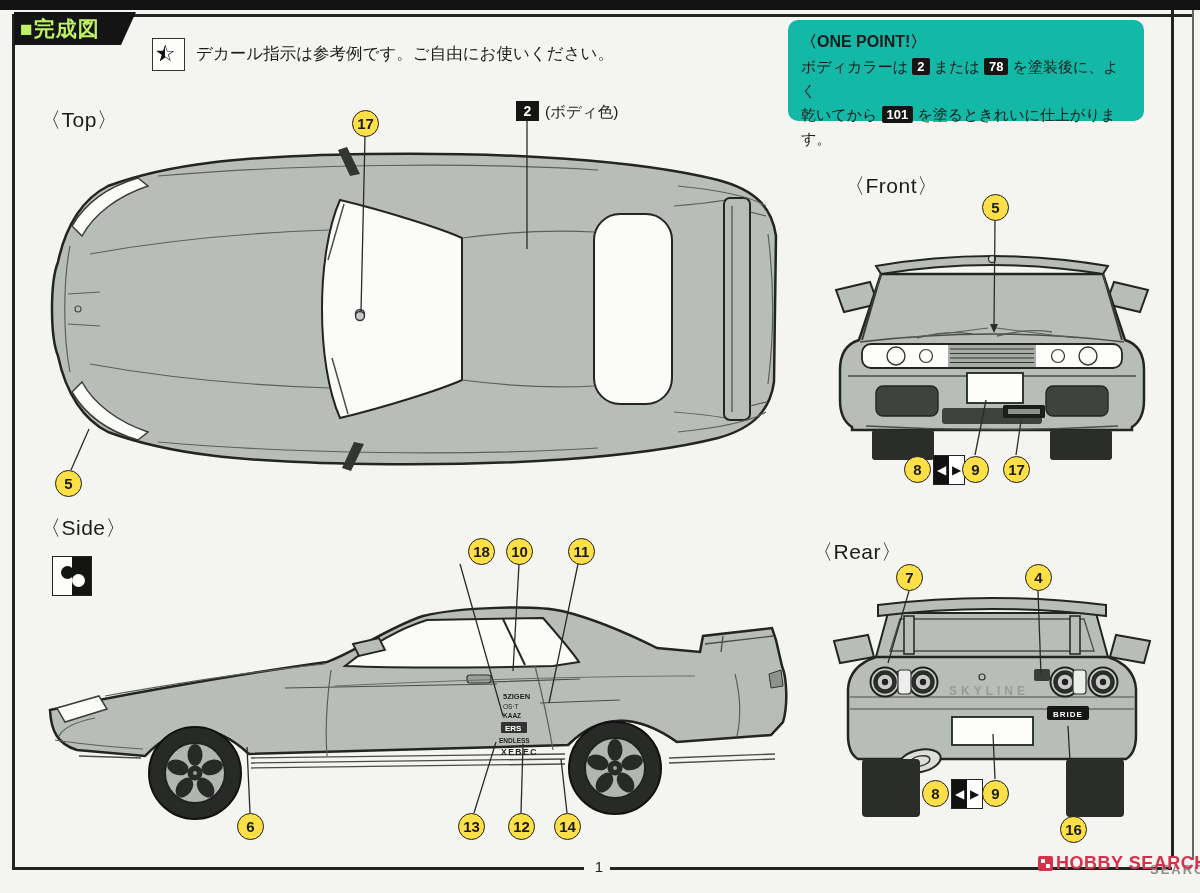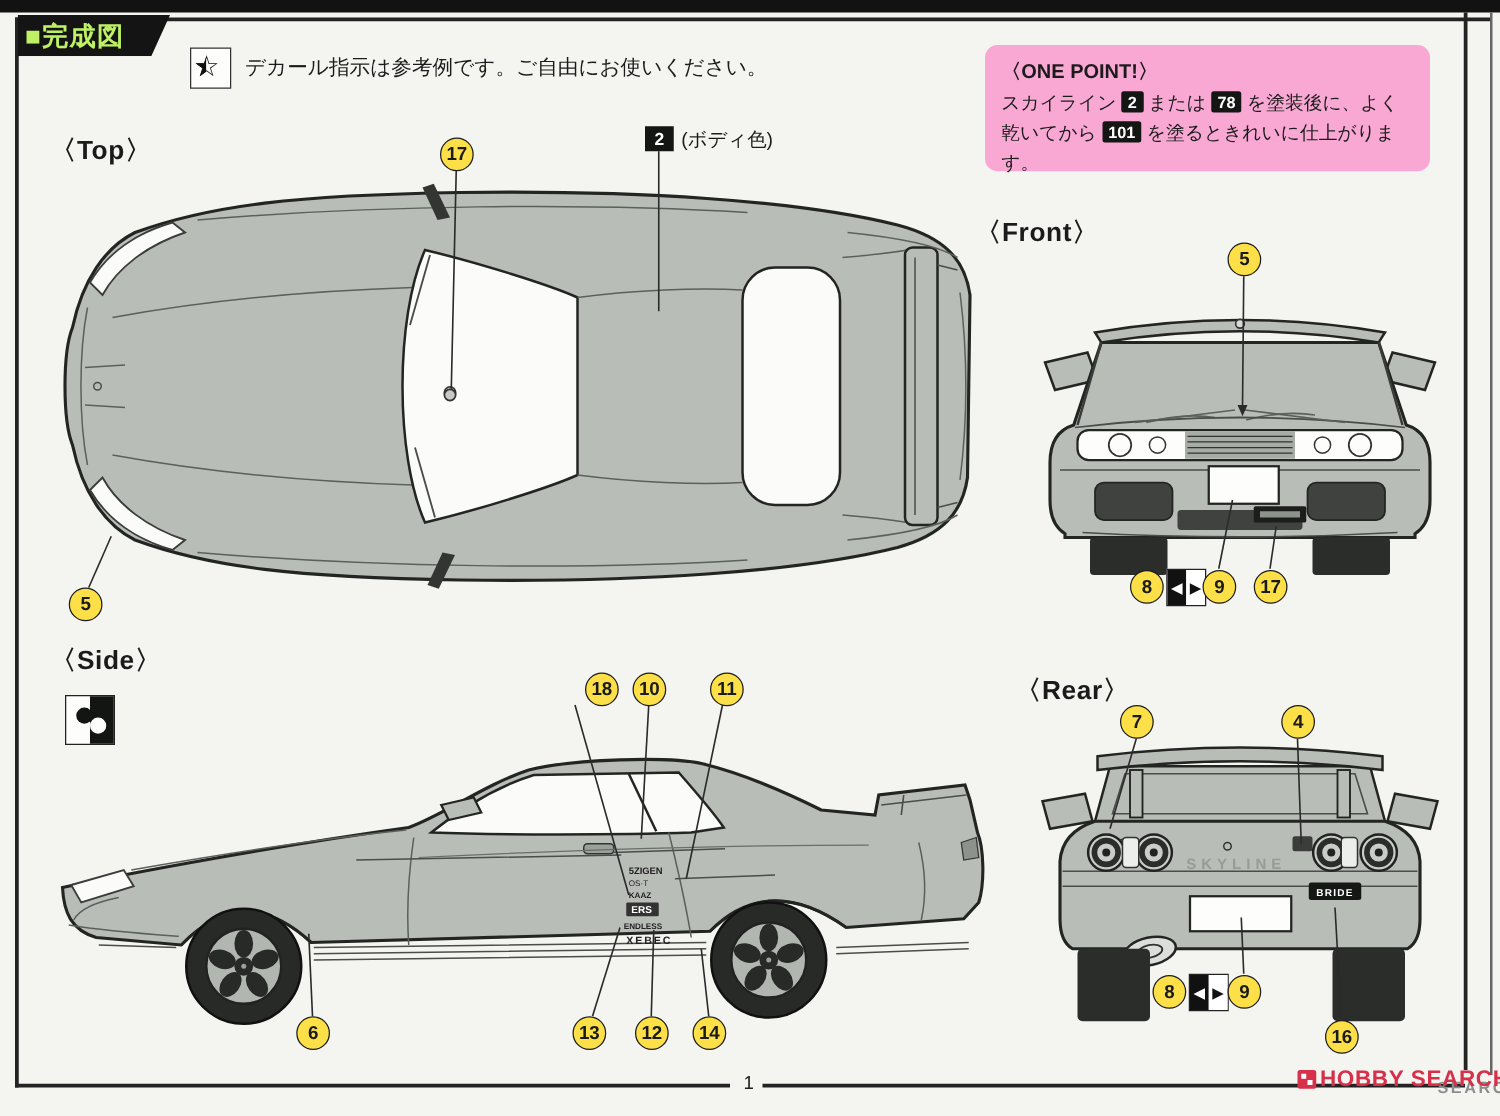--- a/index.html
+++ b/index.html
@@ -12,28 +12,28 @@
   
   .hdrbox{left:14px;top:12px;width:122px;height:33px;background:#141414;
           clip-path:polygon(0 0,100% 0,calc(100% - 15px) 100%,0 100%);
           display:flex;align-items:center;padding-left:6px;box-sizing:border-box;}
   .hdrbox span{color:#bef264;font-weight:bold;font-size:21px;letter-spacing:1px;}
   .starbox{left:152px;top:38px;width:31px;height:31px;border:1.6px solid #333;background:#fdfdfc;}
   .star-base{position:absolute;left:2px;top:1px;font-size:23px;color:#111;}
   .star-half{position:absolute;left:2px;top:1px;font-size:23px;color:#111;clip-path:inset(0 52% 0 0);}
   .note{left:196px;top:43px;font-size:16.5px;font-weight:500;}
   
-  .onepoint{left:788px;top:36px;width:356px;height:101px;background:#f9a8d4;border-radius:10px;
+  .onepoint{left:788px;top:20px;width:356px;height:101px;background:#14b8a6;border-radius:10px;
             padding:9px 13px;box-sizing:border-box;line-height:1.6;}
   .op-title{font-weight:bold;font-size:16px;}
   .op-line{font-size:15px;}
   .chip{display:inline-block;background:#141614;color:#fff;font-weight:bold;font-size:13px;
         padding:1px 5px;border-radius:2px;line-height:1.2;vertical-align:1px;}
   
-  .vlabel{font-weight:bold;font-size:21px;letter-spacing:.5px;}
+  .vlabel{font-weight:normal;font-size:21px;letter-spacing:.5px;}
   
   .co{width:27px;height:27px;border:1.7px solid #1d1d1d;border-radius:50%;background:#fde047;
       display:flex;align-items:center;justify-content:center;font-size:15px;font-weight:600;
       box-sizing:border-box;z-index:6;}
   
   .arrow-icon{width:30px;height:28px;border:1.6px solid #222;background:#fff;display:flex;z-index:6;}
   .ar-left{flex:1;background:#111;color:#fff;display:flex;align-items:center;justify-content:center;font-size:12px;}
   .ar-right{flex:1;background:#fff;color:#111;display:flex;align-items:center;justify-content:center;font-size:12px;}
   
   .mirror-icon{width:38px;height:38px;border:1.6px solid #222;
@@ -75,35 +75,35 @@
   </div>
   <div class="abs starbox">
     <span class="star-base">☆</span>
     <span class="star-half">★</span>
   </div>
   <div class="abs note">デカール指示は参考例です。ご自由にお使いください。</div>
 
   <div class="abs onepoint">
     <div class="op-title">〈ONE POINT!〉</div>
     <div class="op-line">
-      <span>スカイライン</span>
+      <span>ボディカラーは</span>
       <span class="chip">2</span>
       <span>または</span>
       <span class="chip">78</span>
       <span>を塗装後に、よく</span>
     </div>
     <div class="op-line">
       <span>乾いてから</span>
       <span class="chip">101</span>
       <span>を塗るときれいに仕上がります。</span>
     </div>
   </div>
 
   <div class="abs vlabel" style="left:40px;top:106px;">〈Top〉</div>
-  <div class="abs vlabel" style="left:780px;top:172px;">〈Front〉</div>
+  <div class="abs vlabel" style="left:844px;top:172px;">〈Front〉</div>
   <div class="abs vlabel" style="left:40px;top:514px;">〈Side〉</div>
   <div class="abs vlabel" style="left:812px;top:538px;">〈Rear〉</div>
 
   <div class="abs mirror-icon" style="left:52px;top:556px;">
     <span class="mdot-b"></span>
     <span class="mdot-w"></span>
   </div>
 
   <div class="abs bodychip">2</div>
   <div class="abs bodychip-label">(ボディ色)</div>

